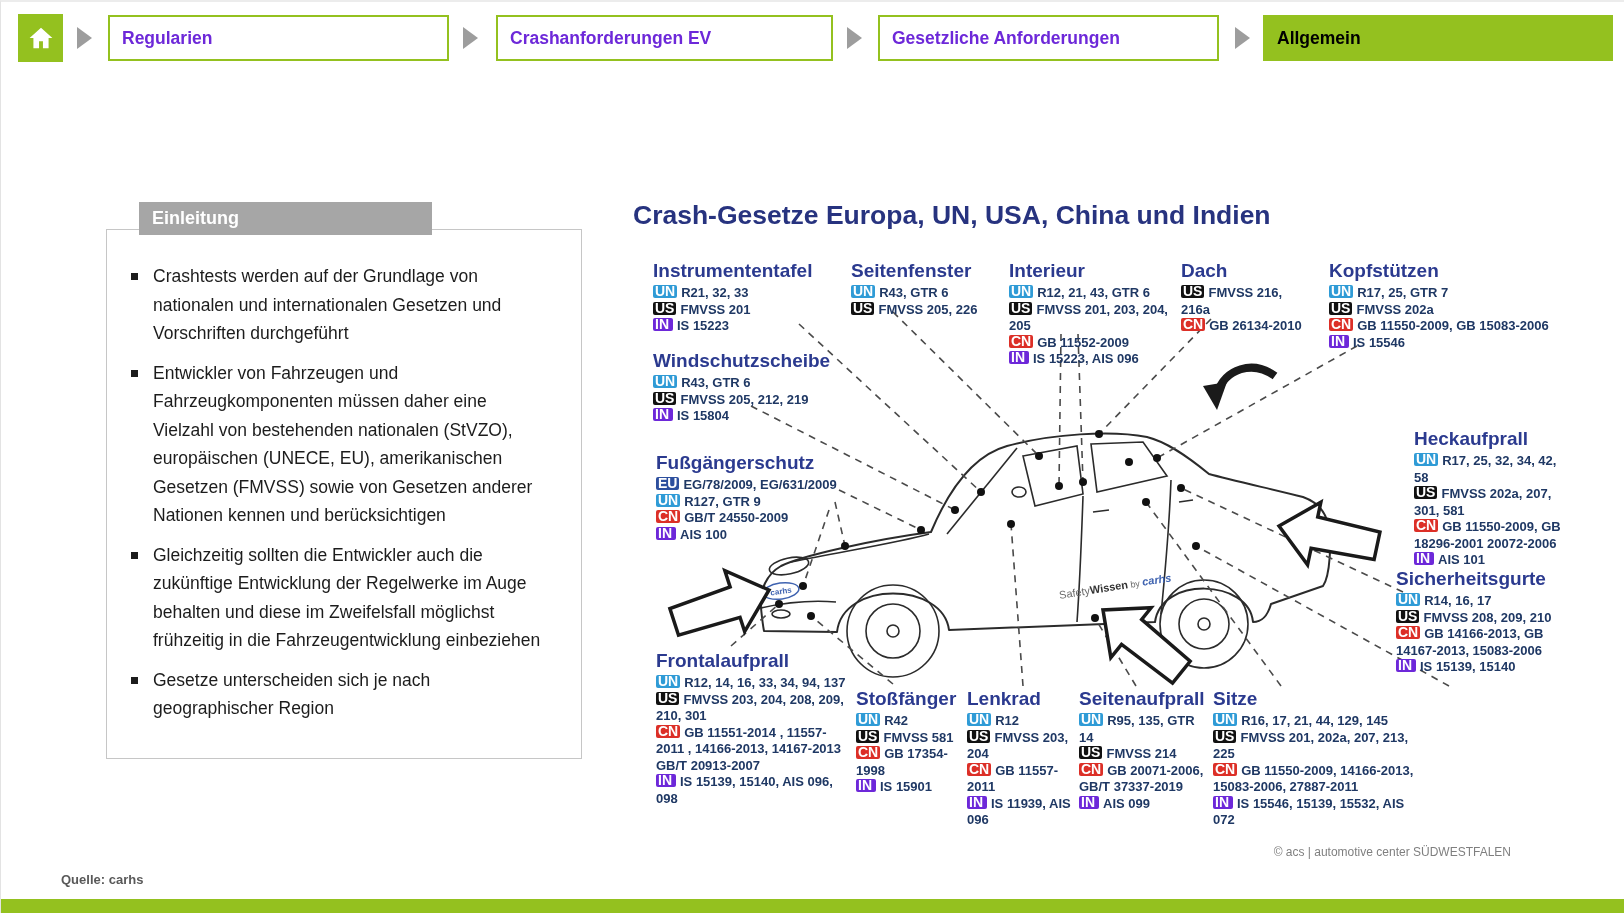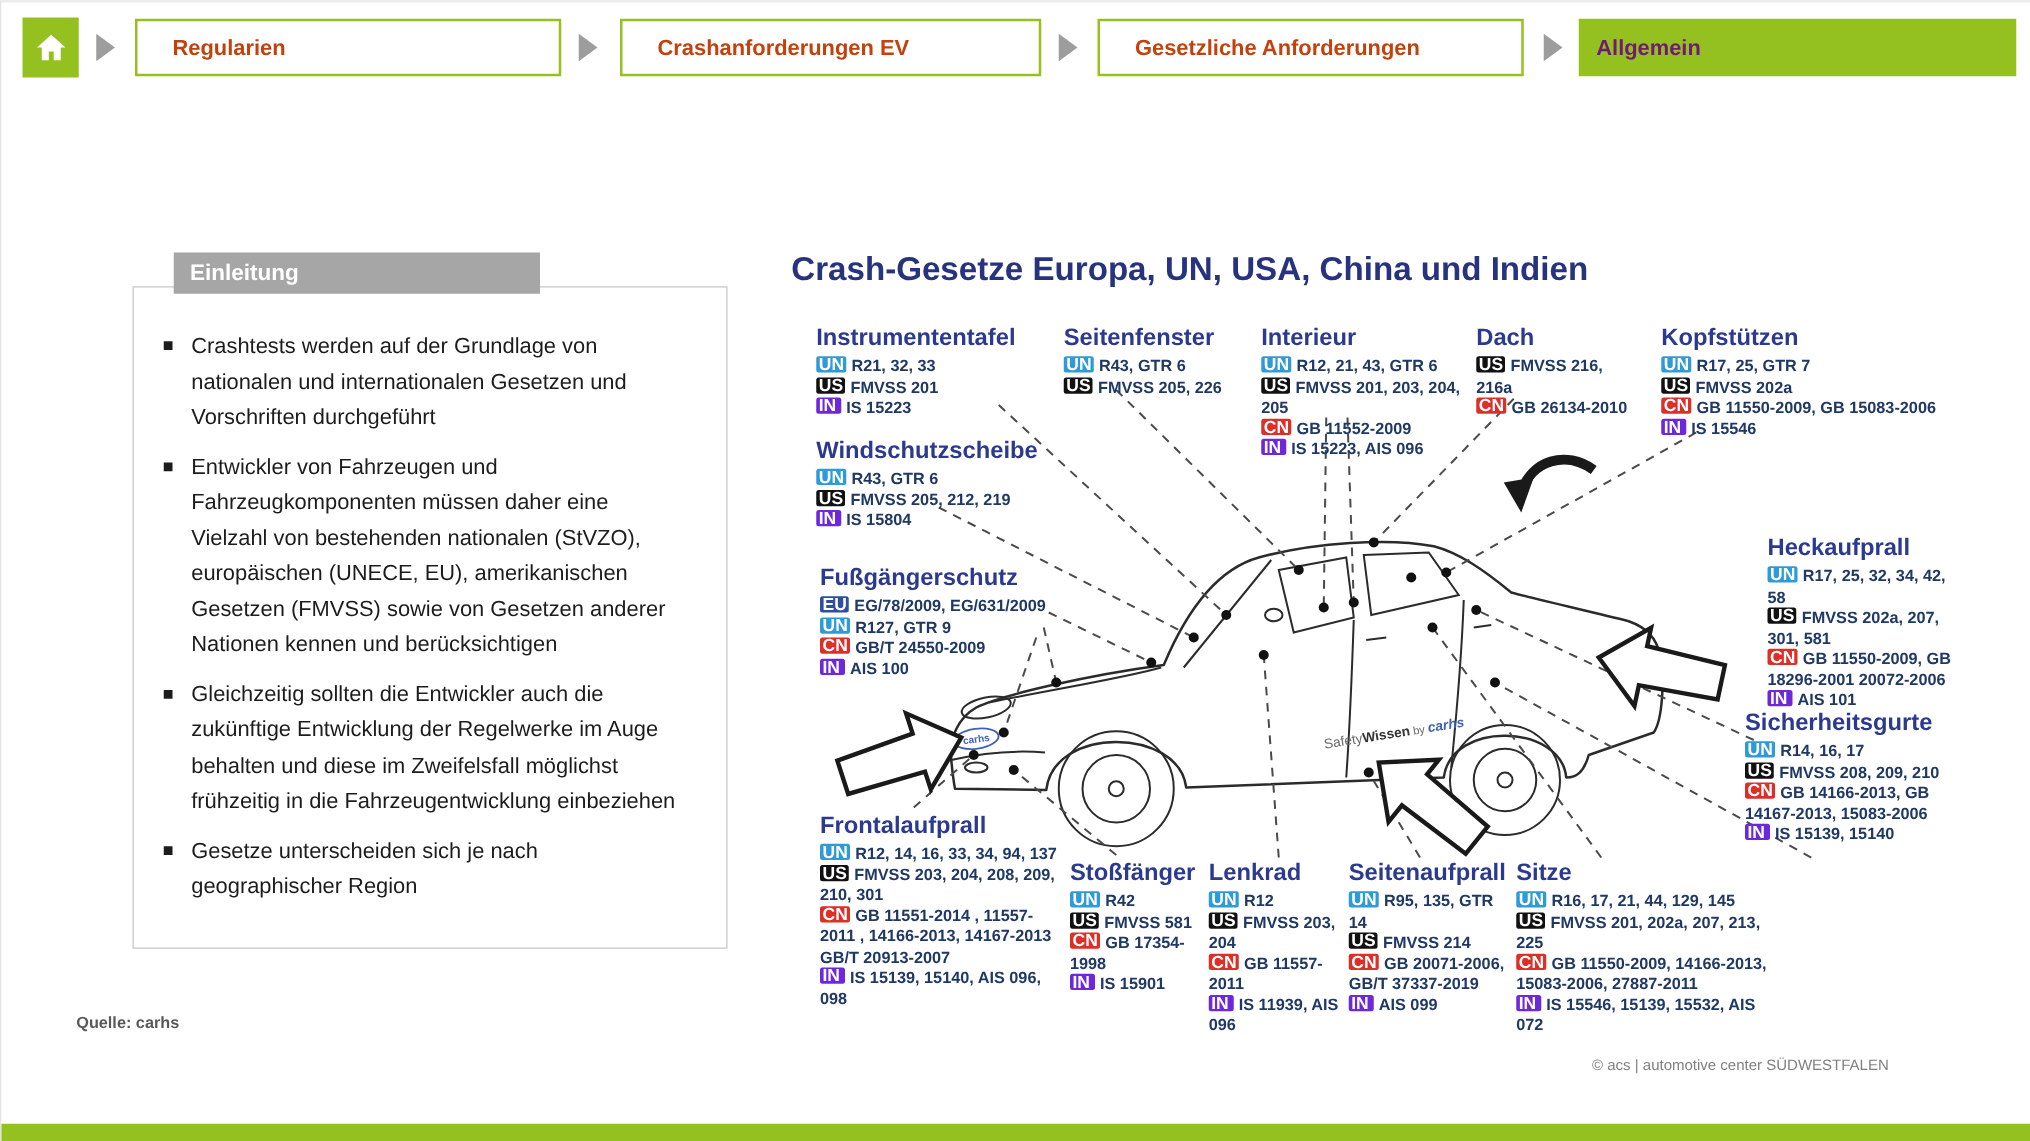--- a/index.html
+++ b/index.html
@@ -5,24 +5,24 @@
   html,body{margin:0;padding:0;background:#fff;}
   .page{position:relative;width:1624px;height:913px;background:#fff;overflow:hidden;
         font-family:"Liberation Sans",sans-serif;border-top:2px solid #ececec;border-left:1px solid #e3e3e3;}
   
   .home-btn{position:absolute;left:17px;top:12px;width:45px;height:48px;background:#94c11f;
             display:flex;align-items:center;justify-content:center;cursor:pointer;}
   .bc-arrow{position:absolute;top:25px;width:0;height:0;border-top:11px solid transparent;
             border-bottom:11px solid transparent;border-left:15px solid #9d9d9d;}
   .a1{left:76px}.a2{left:462px}.a3{left:846px}.a4{left:1234px}
   .bc-btn{position:absolute;top:13px;height:46px;box-sizing:border-box;border:2px solid #94c11f;
-          background:#fff;color:#c2410c;font-weight:bold;font-size:17.5px;line-height:42px;
-          padding-left:28px;cursor:pointer;white-space:nowrap;}
+          background:#fff;color:#6d28d9;font-weight:bold;font-size:17.5px;line-height:42px;
+          padding-left:12px;cursor:pointer;white-space:nowrap;}
   .b1{left:107px;width:341px}.b2{left:495px;width:337px}.b3{left:877px;width:341px}
-  .bc-btn.active{left:1262px;width:350px;background:#94c11f;color:#701a75;border:none;line-height:46px;padding-left:14px;}
+  .bc-btn.active{left:1262px;width:350px;background:#94c11f;color:#000000;border:none;line-height:46px;padding-left:14px;}
   
   .panel{position:absolute;left:105px;top:227px;width:474px;height:528px;border:1px solid #c6c6c6;background:#fff;}
   .panel-title{position:absolute;left:138px;top:200px;width:293px;height:33px;background:#a6a6a6;
                color:#fff;font-size:18px;font-weight:bold;line-height:33px;padding-left:13px;box-sizing:border-box;}
   .bullets{position:absolute;left:112px;top:248px;width:452px;margin:12px;padding:0;list-style:none;}
   .bullets li{position:relative;padding-left:28px;margin-bottom:11px;font-size:17.5px;line-height:28.5px;color:#1c1c1c;width:392px;}
   .bullets li::before{content:"";position:absolute;left:6px;top:11px;width:7px;height:7px;background:#1c1c1c;}
   
   .diagram{position:absolute;left:630px;top:192px;width:950px;height:610px;}
   .dg-title{position:absolute;left:2px;top:6px;font-size:26.5px;font-weight:bold;color:#27337f;white-space:nowrap;}
@@ -39,21 +39,21 @@
   .g0{left:22px;top:66px;width:170px}   .g1{left:220px;top:66px;width:160px}
   .g2{left:378px;top:66px;width:178px}  .g3{left:550px;top:66px;width:132px}
   .g4{left:698px;top:66px;width:248px}  .g5{left:22px;top:156px;width:185px}
   .g6{left:718px;top:178px;width:230px} .g7{left:783px;top:234px;width:158px}
   .g8{left:25px;top:258px;width:190px}  .g9{left:765px;top:374px;width:180px}
   .g10{left:25px;top:456px;width:192px} .g11{left:225px;top:494px;width:108px}
   .g12{left:336px;top:494px;width:108px}.g13{left:448px;top:494px;width:132px}
   .g14{left:582px;top:494px;width:205px}.g15{left:792px;top:494px;width:152px}
   .car-svg{position:absolute;left:0;top:0;z-index:1;}
   
-  .source{position:absolute;left:60px;top:808px;font-size:13px;font-weight:bold;color:#595959;}
+  .source{position:absolute;left:60px;top:870px;font-size:13px;font-weight:bold;color:#595959;}
   .copyright{position:absolute;right:114px;top:843px;font-size:12px;color:#7f7f7f;}
   .bottom-bar{position:absolute;left:0;top:897px;width:100%;height:16px;background:#94c11f;}
 </style>
 </head>
 <body>
 
 <div class="page">
 
   <div class="home-btn">
     <svg width="26" height="26" viewBox="0 0 24 24">

